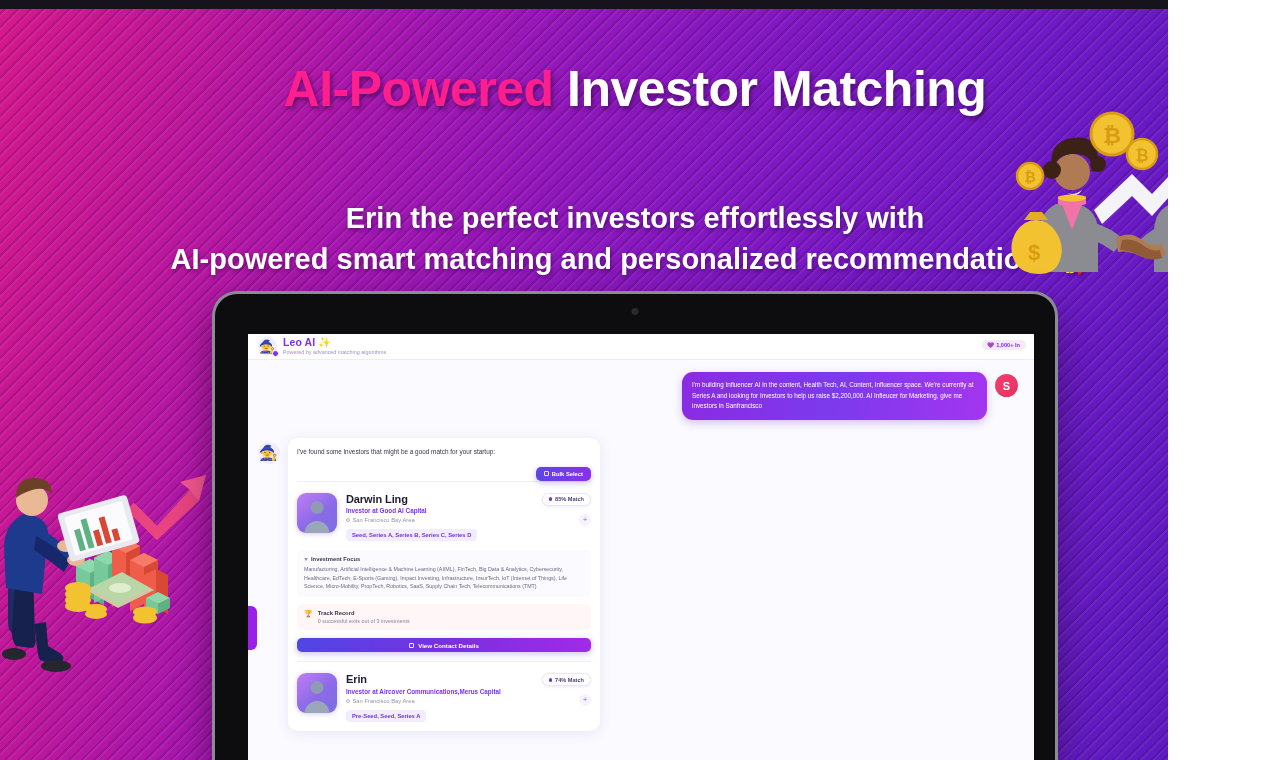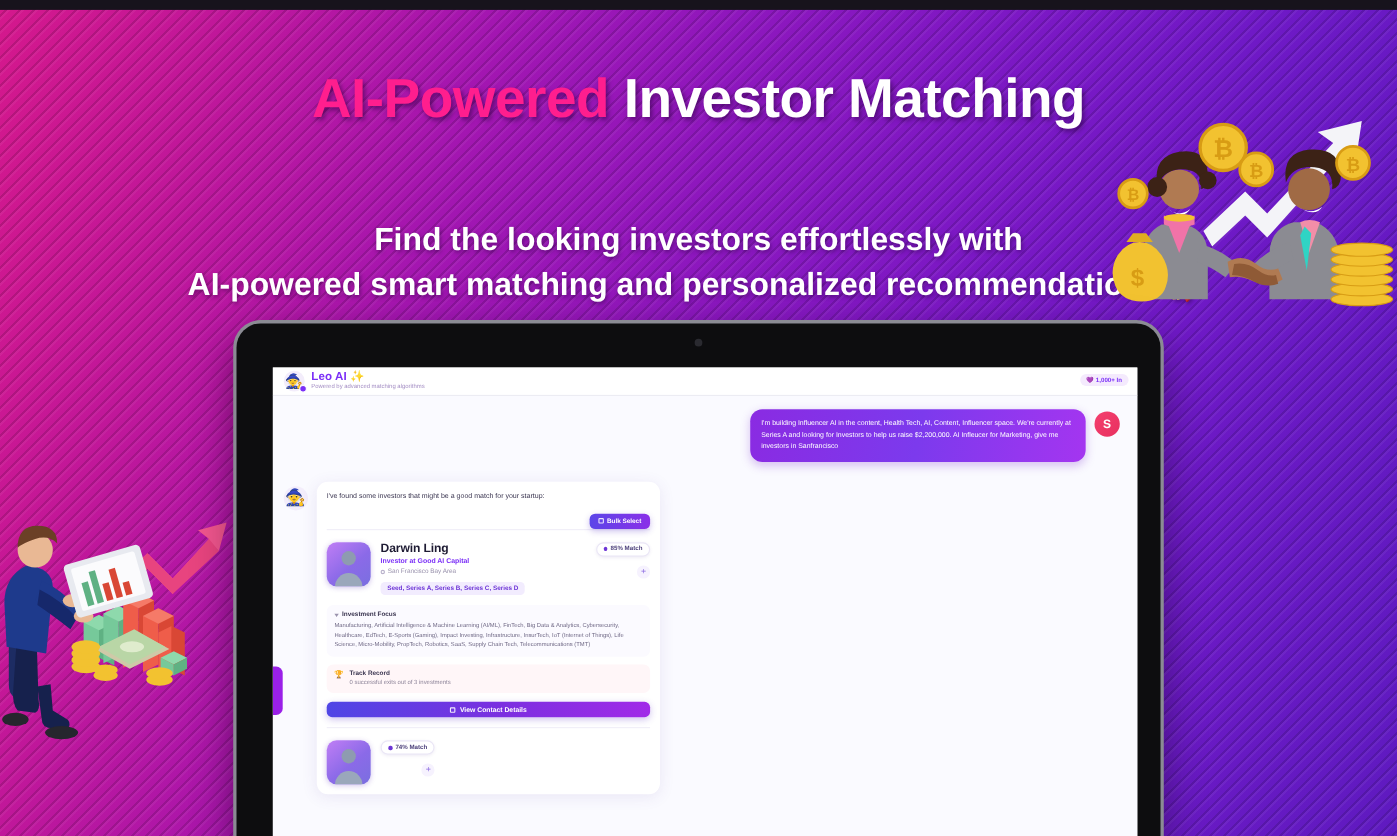--- a/index.html
+++ b/index.html
@@ -3,21 +3,21 @@
 <meta charset="utf-8">
 <style>
   * { box-sizing: border-box; margin: 0; padding: 0; }
   html, body {
     width: 1270px; height: 760px;
     overflow: hidden;
     font-family: "Liberation Sans", sans-serif;
   }
   #stage {
     position: relative;
-    width: 1270px; height: 760px;
+    width: 1168px; height: 760px;
     background:
       repeating-linear-gradient(135deg, rgba(0,0,0,0.13) 0px, rgba(0,0,0,0.13) 2px, rgba(255,255,255,0.05) 2px, rgba(255,255,255,0.05) 4px, rgba(0,0,0,0) 4px, rgba(0,0,0,0) 9px),
       linear-gradient(105deg, #d4188c 0%, #c0179a 14%, #a416b0 30%, #8e17bd 46%, #7d18c4 62%, #6f19c6 78%, #5f1ac0 100%);
     overflow: hidden;
   }
   #topbar {
     position: absolute; top: 0; left: 0; width: 1270px; height: 9px;
     background: #17131c;
   }
 
@@ -310,21 +310,21 @@
 
 <div id="stage">
 
   <div id="topbar"></div>
 
   <div id="headline">
     <span class="accent">AI-Powered</span><span> Investor Matching</span>
   </div>
 
   <div id="subhead">
-    <div>Find the looking investors effortlessly with</div>
+    <div>Erin the perfect investors effortlessly with</div>
     <div>AI-powered smart matching and personalized recommendations.🚀</div>
   </div>
 
   <svg id="illus-left" class="illus" viewBox="0 0 230 260">
 
     <path d="M95 128 L140 85 L163 108 L196 72 L186 64 L212 57 L205 83 L196 75 L163 122 L140 99 L104 139 Z" fill="#f2568f"></path>
     <path d="M95 128 L140 85 L163 108 L196 72 L205 83 L163 122 L140 99 L104 139 Z" fill="#e8447f"></path>
 
     <g>
       <polygon points="82,148 96,141 96,180 82,187" fill="#76c99a"></polygon>
@@ -523,20 +523,29 @@
                 <span>View Contact Details</span>
               </div>
             </div>
 
             <div class="investor-card">
               <div class="inv-top">
                 <div class="inv-photo">
                   <div class="ph-head"></div>
                   <div class="ph-body"></div>
                 </div>
+                <div class="inv-main">
+                  <div class="inv-name">Erin</div>
+                  <div class="inv-role">Investor at Aircover Communications,Merus Capital</div>
+                  <div class="inv-loc">
+                    <span class="pin"></span>
+                    <span>San Francisco Bay Area</span>
+                  </div>
+                  <div class="inv-stages">Pre-Seed, Seed, Series A</div>
+                </div>
                 <div class="inv-right">
                   <div class="match-badge">
                     <span class="match-dot"></span>
                     <span>74% Match</span>
                   </div>
                   <div class="add-btn">+</div>
                 </div>
               </div>
             </div>
 

